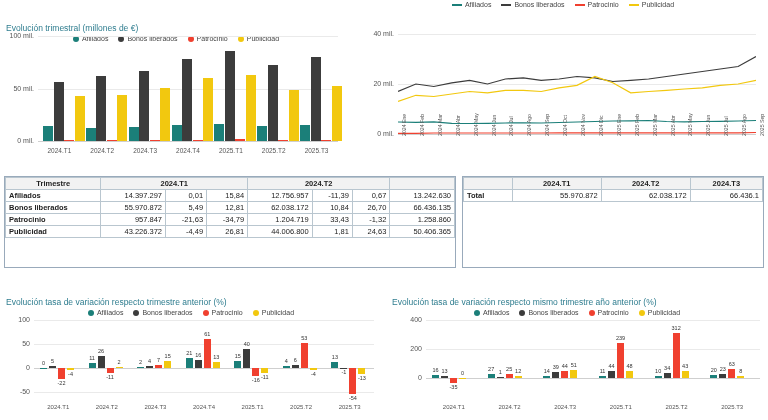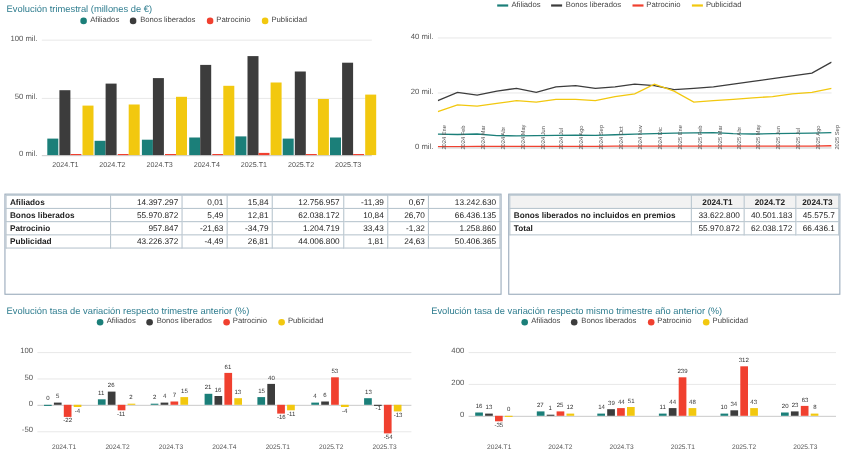--- a/index.html
+++ b/index.html
@@ -16,20 +16,21 @@
 
   .panel {
     position: absolute;
     background: #fff;
     border: 1px solid #d9d9d9;
   }
   .panel-title {
     font-size: 8.5px;
     color: #2f7d8f;
     padding: 3px 6px 1px 6px;
+    margin-top: 20px;
   }
   .legend {
     display: flex;
     justify-content: center;
     gap: 10px;
     font-size: 7px;
     color: #444;
     margin-top: 1px;
   }
   .legend .item { display:flex; align-items:center; gap:3px; white-space:nowrap; }
@@ -206,20 +207,26 @@
         <div class="mlabel" style="left: 307.3px; top: 102px;">2025 Jun</div>
         <div class="mlabel" style="left: 325.2px; top: 102px;">2025 Jul</div>
         <div class="mlabel" style="left: 343.1px; top: 102px;">2025 Ago</div>
         <div class="mlabel" style="left: 361px; top: 102px;">2025 Sep</div>
       </div>
   </div>
 
   <div class="panel" id="t1">
     <table>
       <thead>
+        <tr>
+          <th>Trimestre</th>
+          <th colspan="3">2024.T1</th>
+          <th colspan="3">2024.T2</th>
+          <th></th>
+        </tr>
       </thead>
       <tbody id="t1-body">
           <tr>
             <td class="cat">Afiliados</td>
             <td class="num">14.397.297</td>
             <td class="num">0,01</td>
             <td class="num">15,84</td>
             <td class="num">12.756.957</td>
             <td class="num">-11,39</td>
             <td class="num">0,67</td>
@@ -263,26 +270,20 @@
     <table>
       <thead>
         <tr>
           <th></th>
           <th>2024.T1</th>
           <th>2024.T2</th>
           <th>2024.T3</th>
         </tr>
       </thead>
       <tbody id="t2-body">
-          <tr>
-            <td class="cat">Bonos liberados no incluidos en premios</td>
-            <td class="num">33.622.800</td>
-            <td class="num">40.501.183</td>
-            <td class="num">45.575.7</td>
-          </tr>
           <tr>
             <td class="cat">Total</td>
             <td class="num">55.970.872</td>
             <td class="num">62.038.172</td>
             <td class="num">66.436.1</td>
           </tr>
         </tbody>
     </table>
   </div>
 

